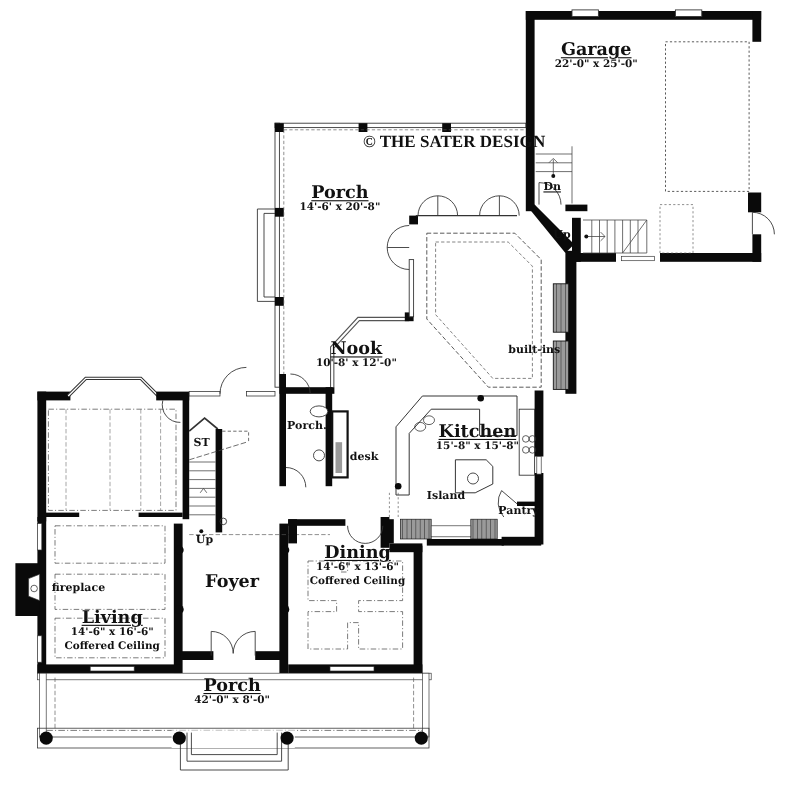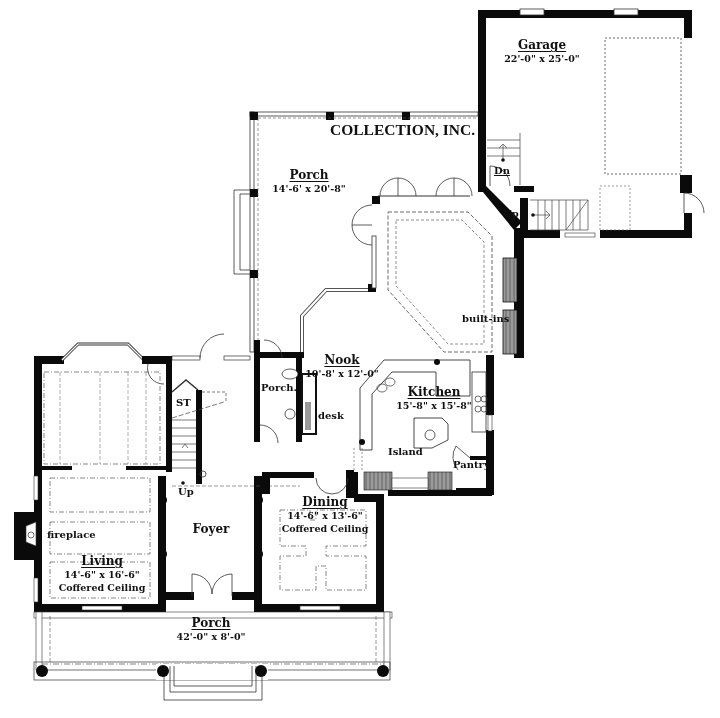--- a/index.html
+++ b/index.html
@@ -1,19 +1,19 @@
 <!DOCTYPE html>
 <html><head>
 <meta charset="utf-8">
 <style>
   html, body { margin: 0; padding: 0; background: #ffffff; }
   #plan { position: relative; width: 720px; height: 718px; overflow: hidden; background: #ffffff; }
   svg { position: absolute; left: 0; top: 0; }
   .lbl { position: absolute; text-align: center; font-family: "DejaVu Serif", serif; color: #111; white-space: nowrap; transform: translateX(-50%); }
-  .room-name { font-size: 12px; font-weight: bold; text-decoration: underline; text-decoration-thickness: 1px; text-underline-offset: 2px; display: block; line-height: 14px; }
+  .room-name { font-size: 16px; font-weight: bold; text-decoration: underline; text-decoration-thickness: 1px; text-underline-offset: 2px; display: block; line-height: 14px; }
   .room-dim { font-size: 9.5px; font-weight: bold; display: block; line-height: 13px; }
   .note { position: absolute; font-family: "DejaVu Serif", serif; font-size: 10px; font-weight: bold; color: #111; white-space: nowrap; }
   .copyright { position: absolute; left: 330px; top: 121px; font-family: "Liberation Serif", serif; font-size: 15.5px; font-weight: bold; line-height: 17px; color: #111; white-space: nowrap; }
 </style>
 </head>
 <body>
 
 <div id="plan">
   <svg width="720" height="718" viewBox="0 0 720 718">
     <defs>
@@ -243,32 +243,32 @@
       <polyline points="170,666 170,692 256,692 256,666" fill="none" stroke="#333" stroke-width="0.8"></polyline>
       <polyline points="174,666 174,686 252,686 252,666" fill="none" stroke="#333" stroke-width="0.8"></polyline>
       <circle cx="42" cy="671" r="6" fill="#0a0a0a"></circle>
       <circle cx="163" cy="671" r="6" fill="#0a0a0a"></circle>
       <circle cx="261" cy="671" r="6" fill="#0a0a0a"></circle>
       <circle cx="383" cy="671" r="6" fill="#0a0a0a"></circle>
     </g>
   </svg>
 
   <div class="copyright">
-    <div>COLLECTION, INC.</div>
+    <div>© THE SATER DESIGN</div>
   </div>
 
   <div class="lbl" style="left:542px; top:38px;">
     <span class="room-name">Garage</span>
     <span class="room-dim">22'-0" x 25'-0"</span>
   </div>
   <div class="lbl" style="left:309px; top:168px;">
     <span class="room-name">Porch</span>
     <span class="room-dim">14'-6' x 20'-8"</span>
   </div>
-  <div class="lbl" style="left:342px; top:310px;margin-top:43px;">
+  <div class="lbl" style="left:324px; top:310px;">
     <span class="room-name">Nook</span>
     <span class="room-dim">10'-8' x 12'-0"</span>
   </div>
   <div class="lbl" style="left:434px; top:385px;">
     <span class="room-name">Kitchen</span>
     <span class="room-dim">15'-8" x 15'-8"</span>
   </div>
   <div class="lbl" style="left:325px; top:495px;">
     <span class="room-name">Dining</span>
     <span class="room-dim">14'-6" x 13'-6"</span>

